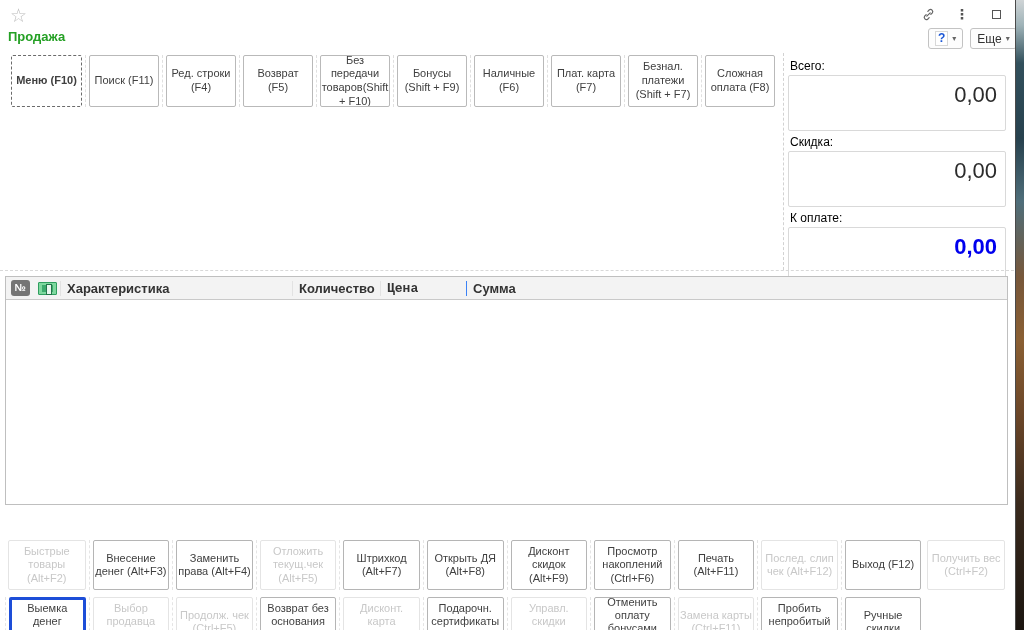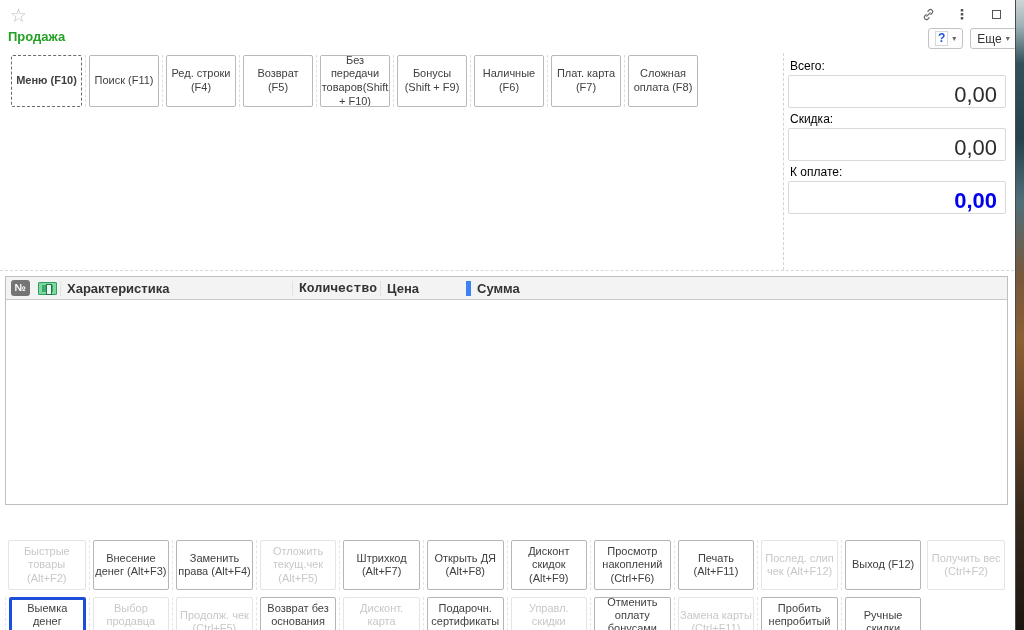--- a/index.html
+++ b/index.html
@@ -45,38 +45,38 @@
     font-size:11px; line-height:1.25; color:#404040; text-align:center;
     display:flex; align-items:center; justify-content:center; padding:1px 2px; cursor:pointer;
     font-family:inherit; overflow:hidden;
   }
   .pos-btn.focused { border:1px dashed #6b6b6b;font-weight:bold; }
 
   
   .totals { position:absolute; left:783px; top:53px; width:223px; height:217px; border-left:1px dashed #d2d2d2; padding:2px 0 0 4px; }
   .total-label { font-size:12px; color:#000000; margin:4px 0 2px 2px; }
   .total-field {
-    width:218px; height:33px; background:#fff; border:1px solid #d9d9d9; border-radius:2px;
+    width:218px; height:56px; background:#fff; border:1px solid #d9d9d9; border-radius:2px;
     font-size:22px; color:#2b2b2b; text-align:right; line-height:37px; padding-right:8px;
   }
   .total-field.accent { font-weight:bold; }
 
   .dash-hr { position:absolute; left:0; top:270px; width:1014px; border-top:1px dashed #d8d8d8; }
 
   
   .items-table { position:absolute; left:5px; top:276px; width:1003px; height:229px; border:1px solid #bfbfbf; background:#fff; }
   .items-head { height:23px; background:#f3f3f3; border-bottom:1px solid #c9c9c9; display:flex; align-items:center; font-size:13px; font-weight:600; color:#333; }
   .col { padding:0 6px; white-space:nowrap; overflow:hidden; }
   .col-num { width:28px; display:flex; justify-content:center; padding:0; }
   .col-money { width:26px; display:flex; justify-content:center; padding:0; }
   .col-nom { flex:1; }
   .col-char { width:232px; border-left:1px solid #e2e2e2; }
-  .col-qty { width:88px; border-left:1px solid #e2e2e2;font-family:Liberation Mono, monospace; }
-  .col-price { width:86px; border-left:1px solid #e2e2e2; }
-  .col-sum { width:100px; border-left:5px solid #3b82f6; }
+  .col-qty { width:88px; border-left:1px solid #e2e2e2; }
+  .col-price { width:86px; border-left:1px solid #e2e2e2;font-family:Liberation Mono, monospace; }
+  .col-sum { width:100px; border-left:1px solid #3b82f6; }
   .num-badge { width:19px; height:16px; background:#757575; border-radius:3px; color:#fff; font-size:10px; font-weight:bold; line-height:16px; text-align:center; }
   .money-icon { width:19px; height:13px; background:#7fd89f; border:1px solid #2f9e5f; border-radius:1px; position:relative; }
   .money-icon::before { content:""; position:absolute; inset:2px 3px; background:#3cab6d; }
   .money-icon::after { content:""; position:absolute; left:7px; top:1px; width:4px; height:9px; background:#e9f6ee; border:1px solid #23744a; }
   .items-body { height:204px; background:#fff; }
 
   
   .bottom-grid { position:absolute; left:5px; top:540px; width:1003px; display:grid; grid-template-columns:repeat(12,1fr); row-gap:7px; }
   .grid-cell { padding:0 3px; }
   .grid-cell.sep { border-left:1px dashed #e5e5e5; }
@@ -141,20 +141,23 @@
     <div class="tb-cell">
         <button class="pos-btn">Бонусы (Shift + F9)</button>
       </div>
     <div class="tb-cell">
         <button class="pos-btn">Наличные (F6)</button>
       </div>
     <div class="tb-cell">
         <button class="pos-btn">Плат. карта (F7)</button>
       </div>
     <div class="tb-cell">
+        <button class="pos-btn">Безнал. платежи (Shift + F7)</button>
+      </div>
+    <div class="tb-cell">
         <button class="pos-btn">Сложная оплата (F8)</button>
       </div>
   </div>
 
   <div class="totals">
     <div class="total-label">Всего:</div>
     <div class="total-field">0,00</div>
     <div class="total-label">Скидка:</div>
     <div class="total-field">0,00</div>
     <div class="total-label">К оплате:</div>

